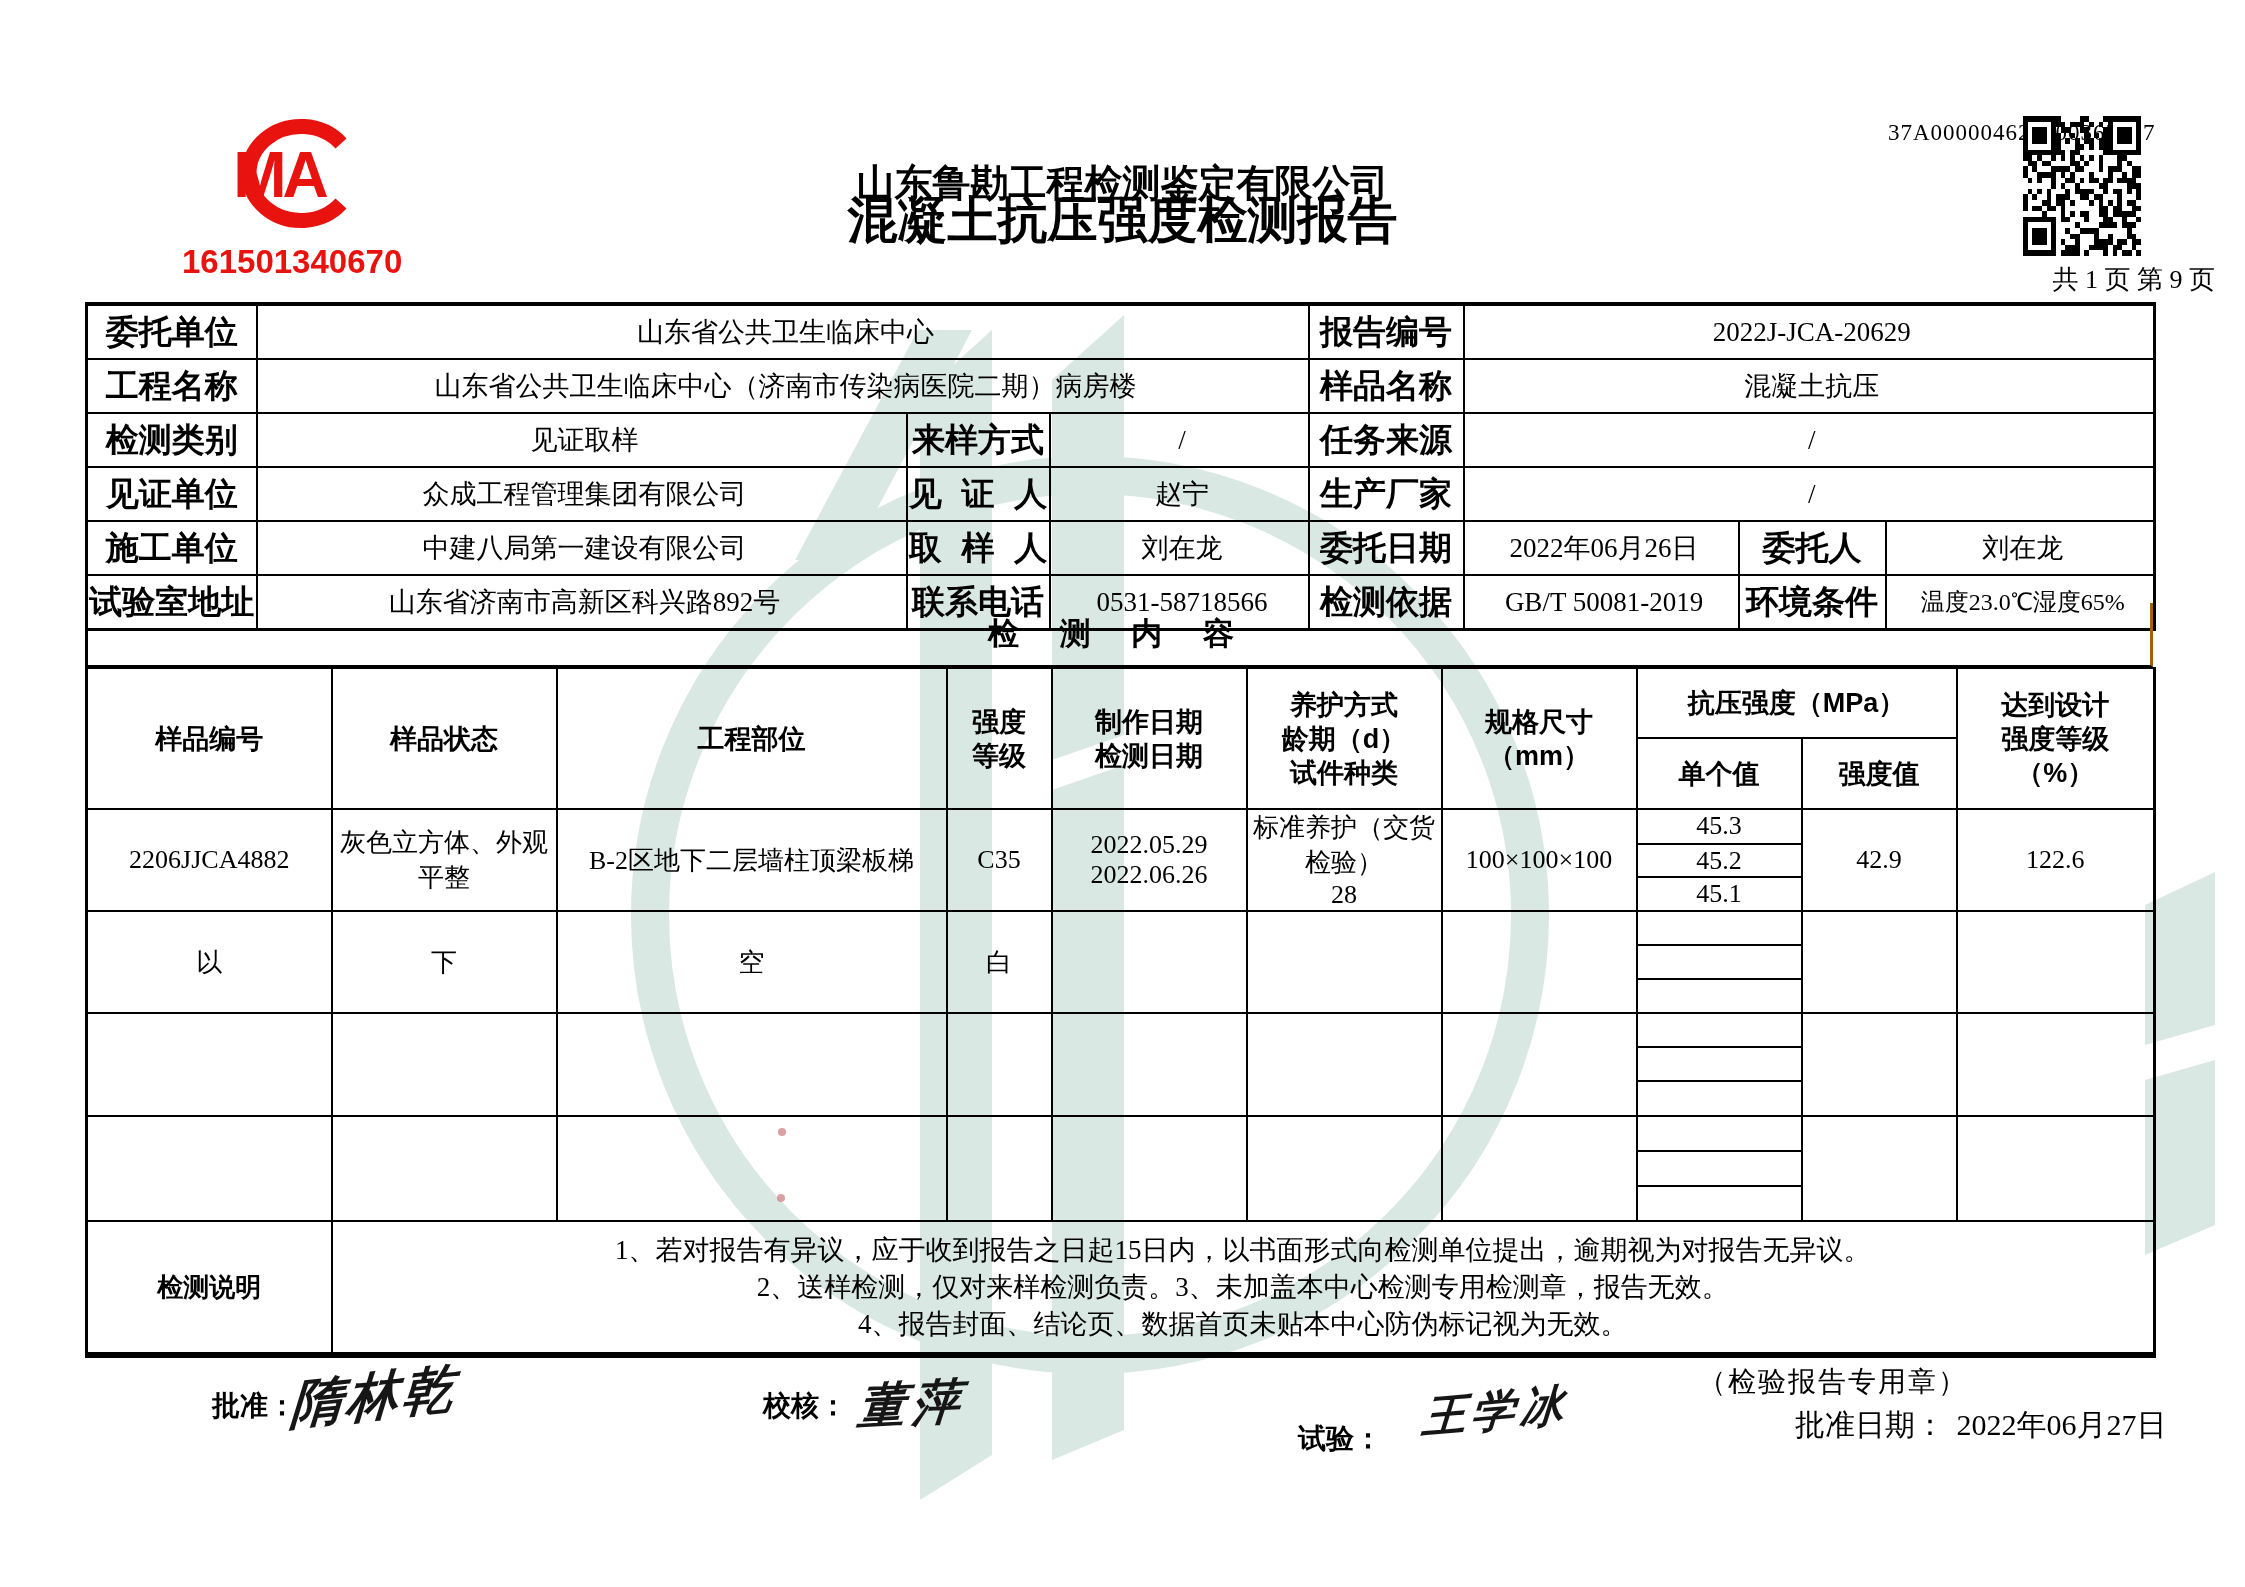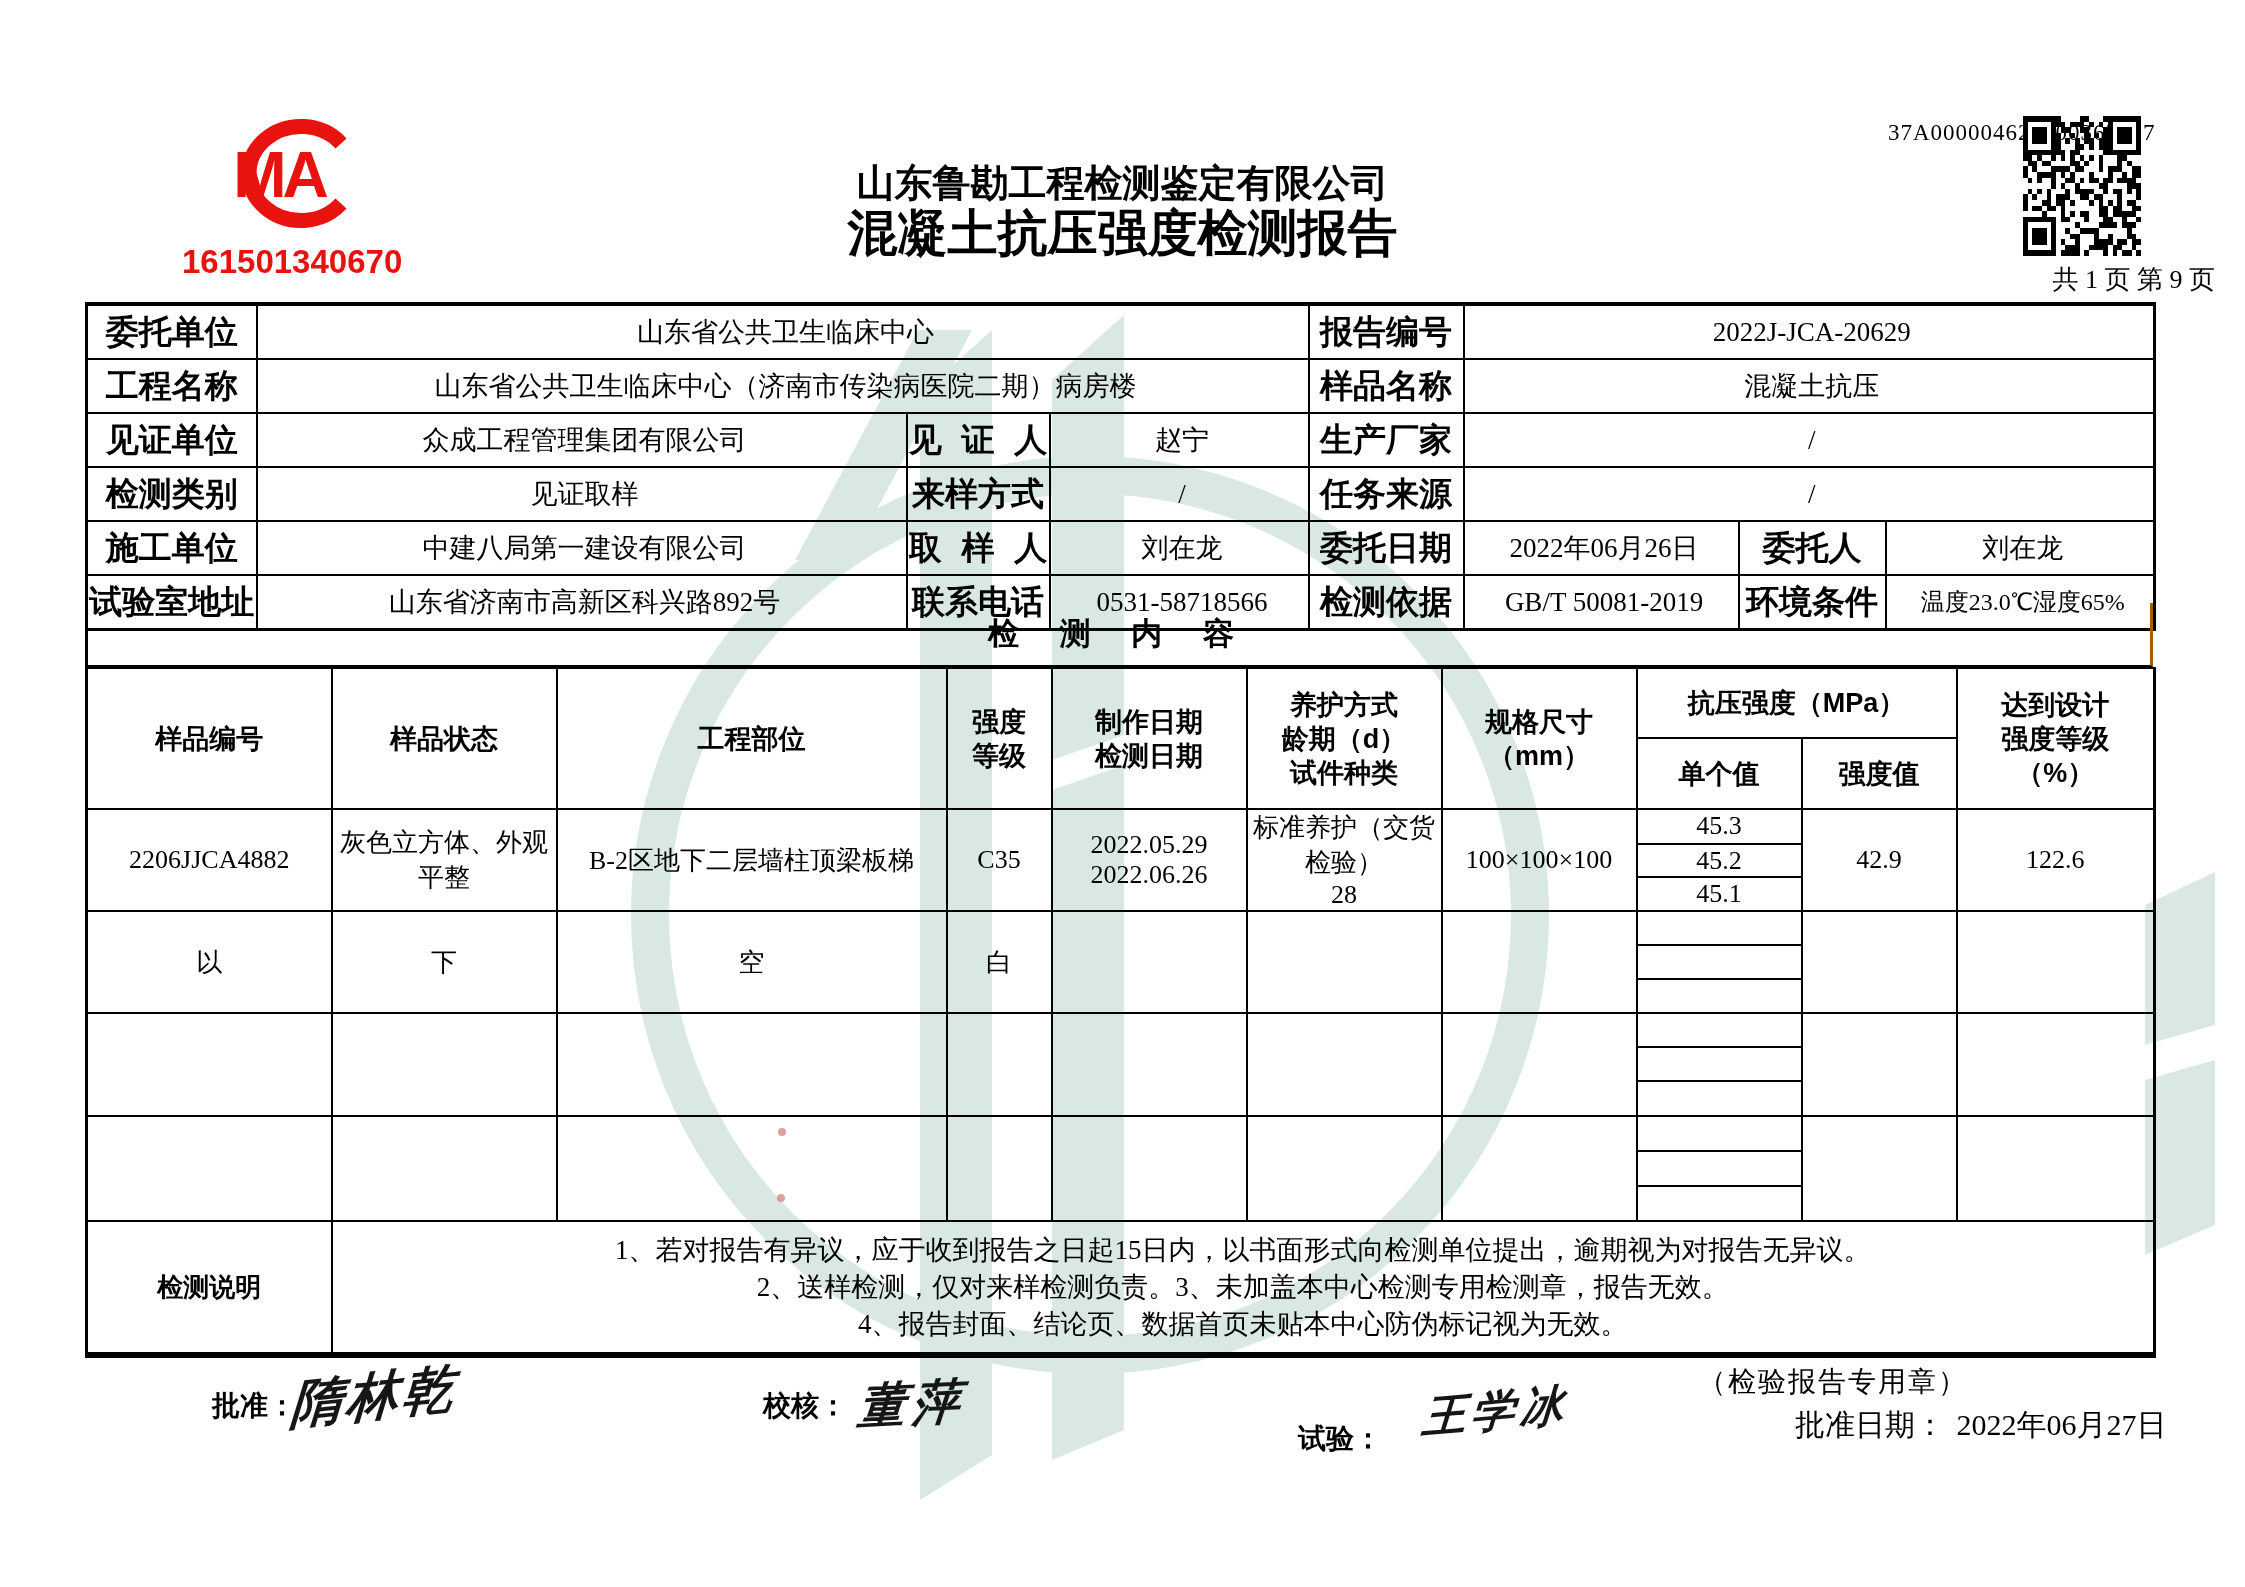--- a/index.html
+++ b/index.html
@@ -7,21 +7,21 @@
         font-family:"Liberation Serif",serif;color:#000;}
   
   #watermark{position:absolute;left:0;top:0;z-index:0;}
   .content{position:relative;z-index:1;}
   
   #cma-logo{position:absolute;left:183px;top:112px;}
   #cma-number{position:absolute;left:182px;top:243px;width:200px;
       font-family:"Liberation Sans",sans-serif;font-weight:700;font-size:33px;color:#e8120f;letter-spacing:0px;}
   #company-name{position:absolute;left:0;top:158px;width:2245px;text-align:center;
       font-family:"Liberation Sans",sans-serif;font-weight:700;font-size:38px;}
-  #report-title{position:absolute;left:0;top:200px;width:2245px;text-align:center;
+  #report-title{position:absolute;left:0;top:187px;width:2245px;text-align:center;
       font-family:"Liberation Sans",sans-serif;font-weight:700;font-size:50px;}
   #serial-number{position:absolute;left:1888px;top:120px;font-size:23px;letter-spacing:1px;z-index:1;}
   #qr-code{position:absolute;left:2023px;top:116px;z-index:2;}
   #page-info{position:absolute;right:30px;top:262px;font-size:26px;}
   
   table{border-collapse:collapse;table-layout:fixed;background:transparent;}
   #info-table{position:absolute;left:85px;top:302px;width:2068px;
       border:3px solid #000;border-top:4px solid #000;}
   #info-table td{border:2px solid #000;height:50px;overflow:hidden;}
   td.lbl{font-family:Liberation Mono, monospace;font-weight:700;text-align:center;font-size:33px;}
@@ -337,33 +337,33 @@
         <td class="lbl">报告编号</td>
         <td class="val" colspan="3">2022J-JCA-20629</td>
       </tr>
       <tr>
         <td class="lbl">工程名称</td>
         <td class="val" colspan="3">山东省公共卫生临床中心（济南市传染病医院二期）病房楼</td>
         <td class="lbl">样品名称</td>
         <td class="val" colspan="3">混凝土抗压</td>
       </tr>
       <tr>
+        <td class="lbl">检测类别</td>
+        <td class="val">见证取样</td>
+        <td class="lbl">来样方式</td>
+        <td class="val">/</td>
+        <td class="lbl">任务来源</td>
+        <td class="val" colspan="3">/</td>
+      </tr>
+      <tr>
         <td class="lbl">见证单位</td>
         <td class="val">众成工程管理集团有限公司</td>
         <td class="lbl">见 证 人</td>
         <td class="val">赵宁</td>
         <td class="lbl">生产厂家</td>
-        <td class="val" colspan="3">/</td>
-      </tr>
-      <tr>
-        <td class="lbl">检测类别</td>
-        <td class="val">见证取样</td>
-        <td class="lbl">来样方式</td>
-        <td class="val">/</td>
-        <td class="lbl">任务来源</td>
         <td class="val" colspan="3">/</td>
       </tr>
       <tr>
         <td class="lbl">施工单位</td>
         <td class="val">中建八局第一建设有限公司</td>
         <td class="lbl">取 样 人</td>
         <td class="val">刘在龙</td>
         <td class="lbl">委托日期</td>
         <td class="val">2022年06月26日</td>
         <td class="lbl">委托人</td>

